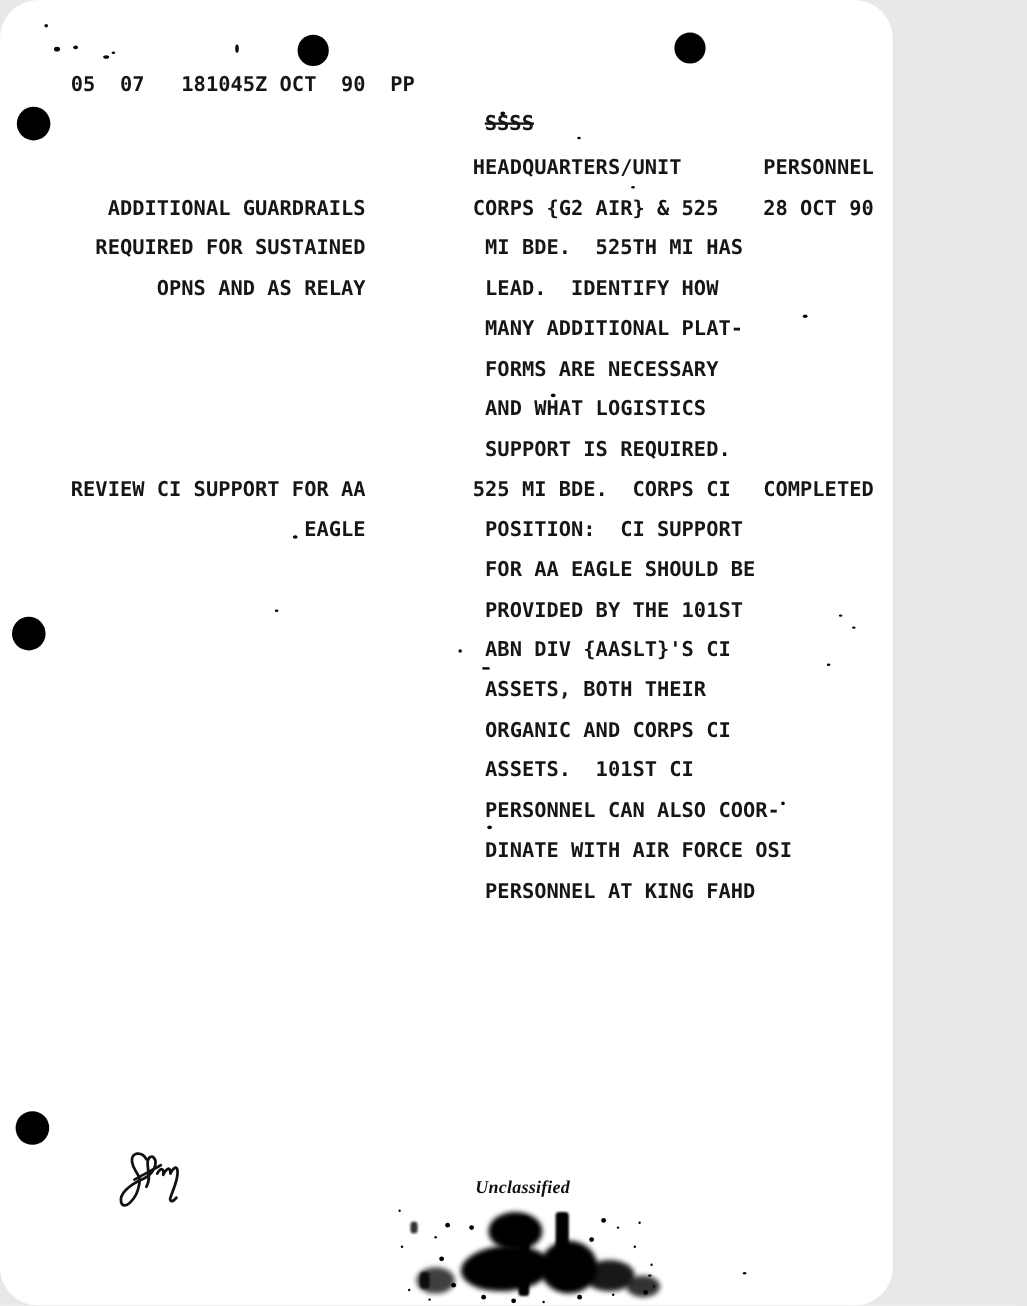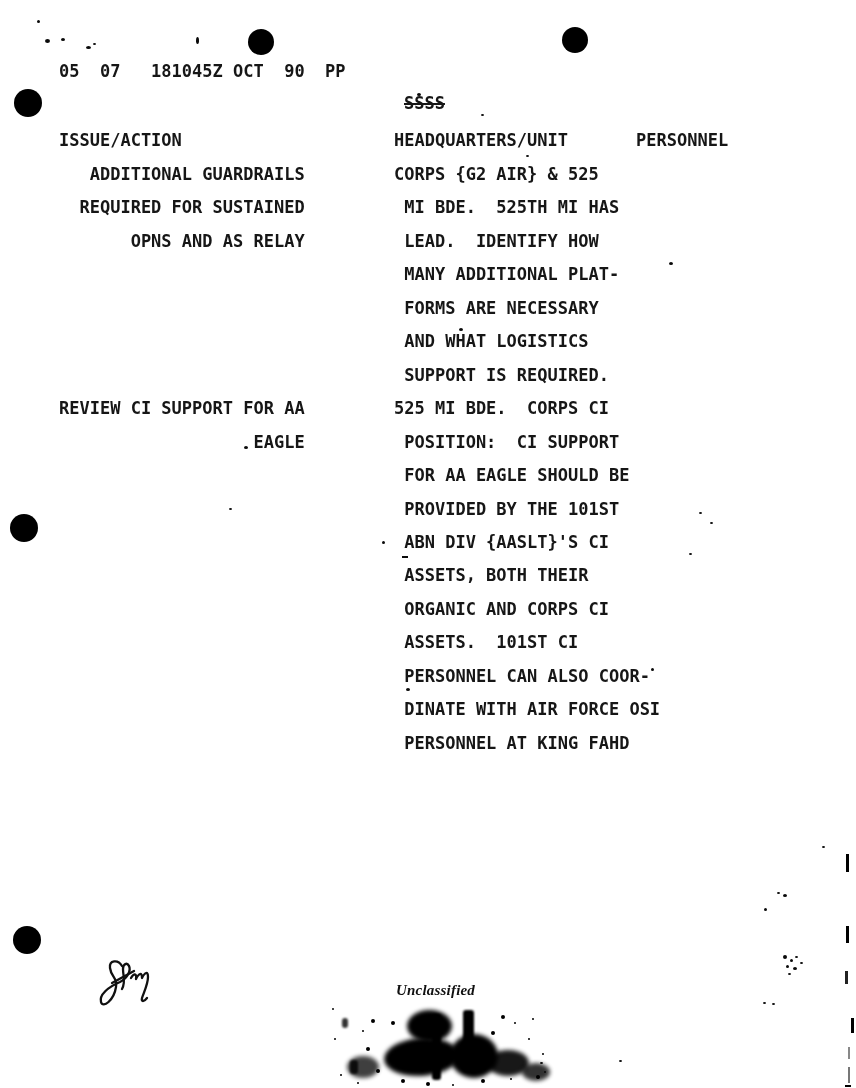--- a/index.html
+++ b/index.html
@@ -1,18 +1,18 @@
 <!DOCTYPE html>
 <html><head>
 <meta charset="utf-8">
 <style>
   html,body{margin:0;padding:0;background:#e8e8e8;}
   .page{
-    position:relative;width:856px;height:1088px;background:#ffffff;
-    overflow:hidden;font-family:"DejaVu Sans Mono",monospace;
+    position:relative;width:744px;height:1088px;background:#ffffff;
+    overflow:hidden;font-family:"DejaVu Sans Mono",monospace;border-radius:32px;
   }
   .mono{
     position:absolute;font:700 17px "DejaVu Sans Mono",monospace;
     color:#161616;white-space:pre;line-height:33.45px;letter-spacing:0;
   }
   .struck{text-decoration:line-through;text-decoration-thickness:2px;margin-top:32px;}
   .punch{position:absolute;background:#000;border-radius:50%;}
   .speck{position:absolute;background:#0a0a0a;border-radius:50%;}
   .bar{position:absolute;background:#000;}
   .classification{
@@ -31,21 +31,20 @@
 
   <div class="punch" style="left:248px;top:29px;width:26px;height:26px;"></div>
   <div class="punch" style="left:562px;top:27px;width:26px;height:26px;"></div>
   <div class="punch" style="left:14px;top:89px;width:28px;height:28px;"></div>
   <div class="punch" style="left:10px;top:514px;width:28px;height:28px;"></div>
   <div class="punch" style="left:13px;top:926px;width:28px;height:28px;"></div>
 
   <div class="mono" style="left:59px;top:55px;">05  07   181045Z OCT  90  PP</div>
   <div class="mono struck" style="left:404px;top:55px;">SSSS</div>
 
-  <div class="mono" style="left:59px;top:124px;">ISSUE/ACTION</div>
   <div class="mono" style="left:394px;top:124px;">HEADQUARTERS/UNIT</div>
   <div class="mono" style="left:636px;top:124px;">PERSONNEL</div>
 
   <div class="mono" style="left:59px;top:158px;text-align:right;">ADDITIONAL GUARDRAILS
  REQUIRED FOR SUSTAINED
  OPNS AND AS RELAY
 
 
 
 
@@ -62,20 +61,28 @@
  POSITION:  CI SUPPORT
  FOR AA EAGLE SHOULD BE
  PROVIDED BY THE 101ST
  ABN DIV {AASLT}'S CI
  ASSETS, BOTH THEIR
  ORGANIC AND CORPS CI
  ASSETS.  101ST CI
  PERSONNEL CAN ALSO COOR-
  DINATE WITH AIR FORCE OSI
  PERSONNEL AT KING FAHD</div>
+  <div class="mono" style="left:636px;top:158px;">28 OCT 90
+
+
+
+
+
+
+COMPLETED</div>
 
   <svg class="sig" style="left:98px;top:956px;" width="75" height="60" viewBox="0 0 75 60">
     <g fill="none" stroke="#111" stroke-width="2.3" stroke-linecap="round" stroke-linejoin="round">
       <path d="M24 10 C20 3 11 4 12 12 C13 21 20 22 18 31 C16 44 5 53 3 46 C1 39 10 31 22 26 C30 22 33 14 31 10"></path>
       <path d="M31 10 C29 6 25 8 25 13 C25 20 28 26 24 33"></path>
       <path d="M14 27 L36 15"></path>
       <path d="M33 22 C36 17 39 17 38 23 C41 17 44 16 44 22 C47 16 50 15 50 21 C50 28 46 36 44 42 C43 46 46 46 49 42"></path>
     </g>
   </svg>
 

